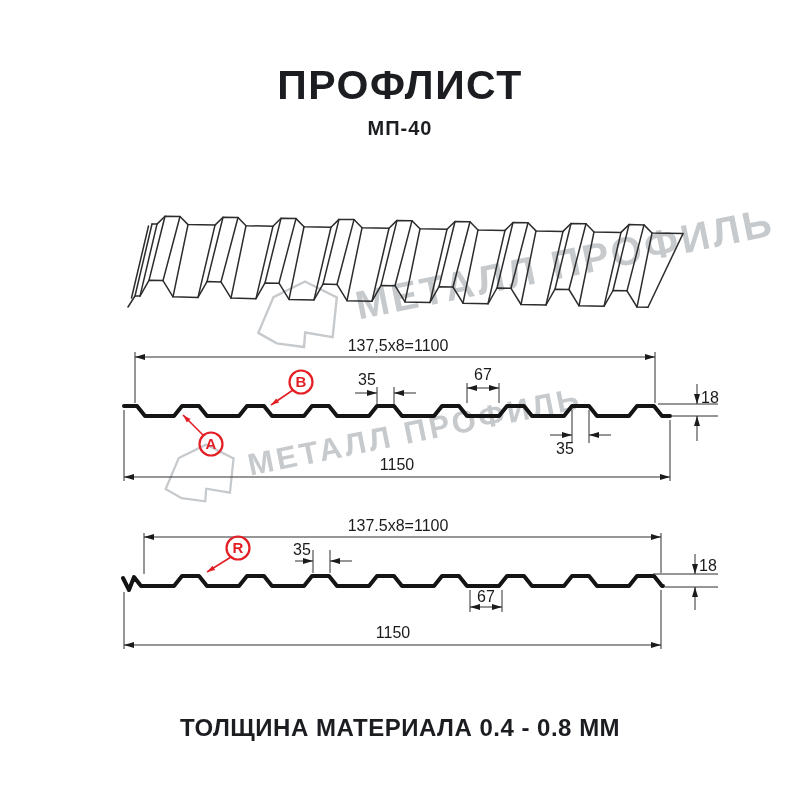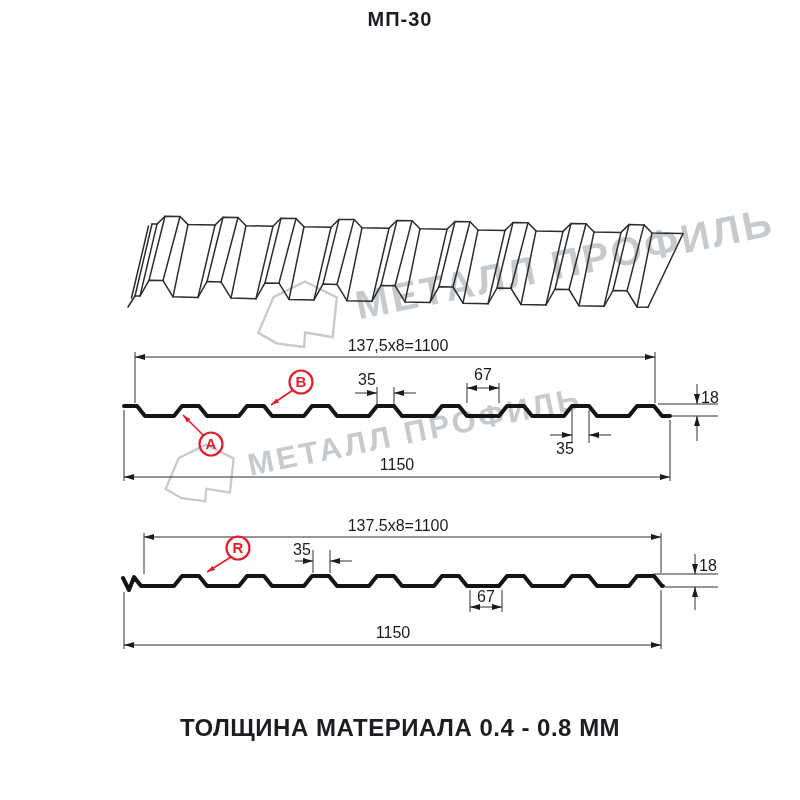--- a/index.html
+++ b/index.html
@@ -26,21 +26,22 @@
   .sheet{stroke:#2c2c2c;stroke-width:1.5;fill:none;stroke-linejoin:round;stroke-linecap:round;}
   .redline{stroke:#e31e24;stroke-width:1.6;fill:none;}
   .redcirc{stroke:#e31e24;stroke-width:2.2;fill:none;}
 </style>
 </head>
 <body>
 
 <div class="canvas">
 
   <div class="header">
-    <div class="subtitle">МП-30</div>
+    <h1 class="title">ПРОФЛИСТ</h1>
+    <div class="subtitle">МП-40</div>
   </div>
 
   <div class="wm wm1">
     <svg width="92" height="74" viewBox="0 0 92 74">
       <polygon points="5,44 27,12 61,3 89,25 77,63 51,53 47,67 21,58" fill="none" stroke="#c7cacd" stroke-width="2.4"></polygon>
     </svg>
     <span class="wm-text">МЕТАЛЛ ПРОФИЛЬ</span>
   </div>
 
   <div class="wm wm2">

